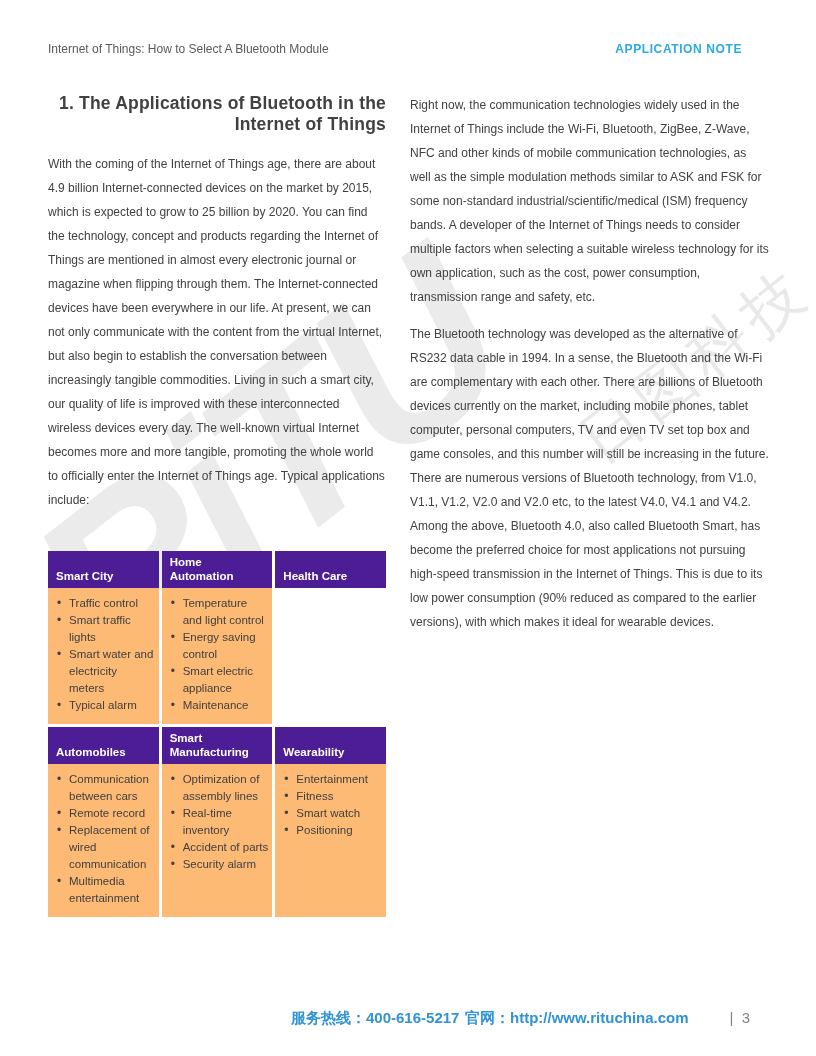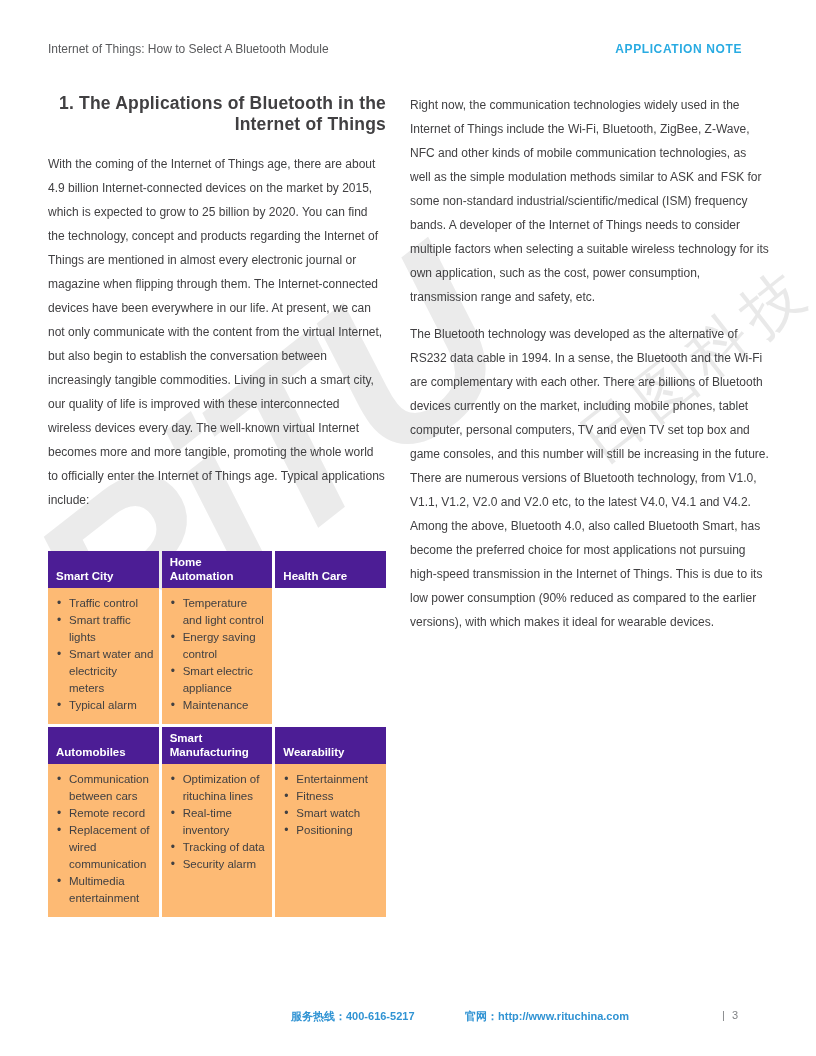--- a/index.html
+++ b/index.html
@@ -75,21 +75,21 @@
     padding-left: 13px;
     color: #414042;
   }
   .app-cell li::before {
     content: "\2022";
     position: absolute; left: 1px; top: 0;
     font-size: 12px;
   }
 
   
-  .page-footer { position: absolute; left: 0; right: 12px; bottom: 33px; height: 14px; font-size: 11px; z-index: 1; }
+  .page-footer { position: absolute; left: 0; right: 0; bottom: 33px; height: 14px; font-size: 15px; z-index: 1; }
   .footer-hotline { position: absolute; left: 291px; color: #3093d3; font-weight: bold; }
   .footer-site    { position: absolute; left: 465px; color: #3093d3; font-weight: bold; }
   .page-number    { position: absolute; right: 64px; color: #808285; letter-spacing: 2px; }
 </style>
 </head>
 <body>
 
 <div class="watermark wm-logo">RiTU</div>
 <div class="watermark wm-cn">日图科技</div>
 
@@ -124,23 +124,23 @@
       <div class="app-hdr">Automobiles</div>
       <div class="app-hdr">Smart Manufacturing</div>
       <div class="app-hdr">Wearability</div>
       <ul class="app-cell">
           <li>Communication between cars</li>
           <li>Remote record</li>
           <li>Replacement of wired communication</li>
           <li>Multimedia entertainment</li>
         </ul>
       <ul class="app-cell">
-          <li>Optimization of rituchina lines</li>
+          <li>Optimization of assembly lines</li>
           <li>Real-time inventory</li>
-          <li>Tracking of data</li>
+          <li>Accident of parts</li>
           <li>Security alarm</li>
         </ul>
       <ul class="app-cell">
           <li>Entertainment</li>
           <li>Fitness</li>
           <li>Smart watch</li>
           <li>Positioning</li>
         </ul>
     </div>
   </div>

